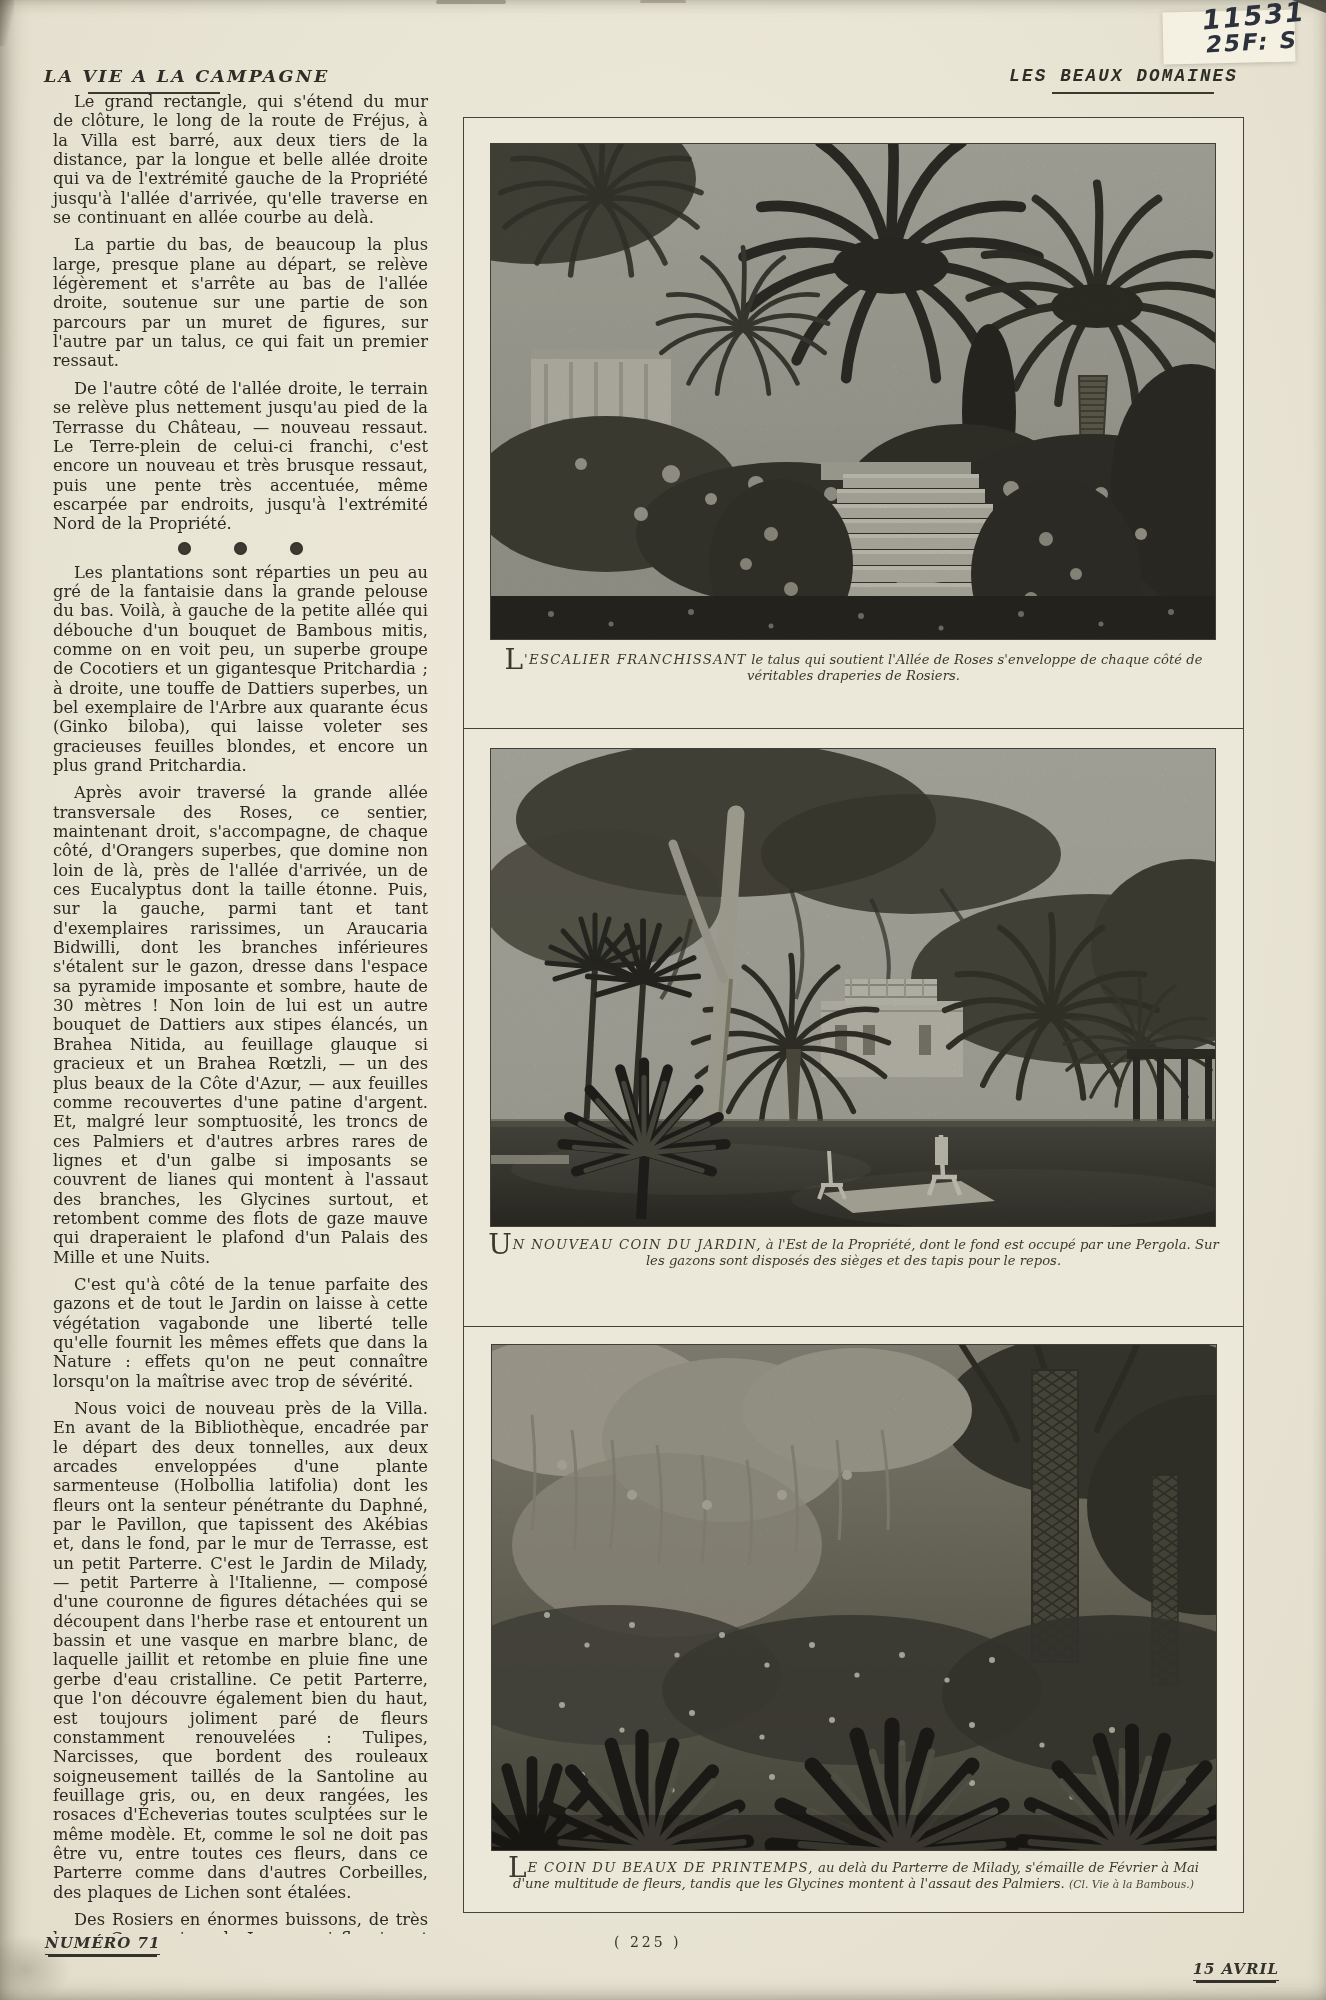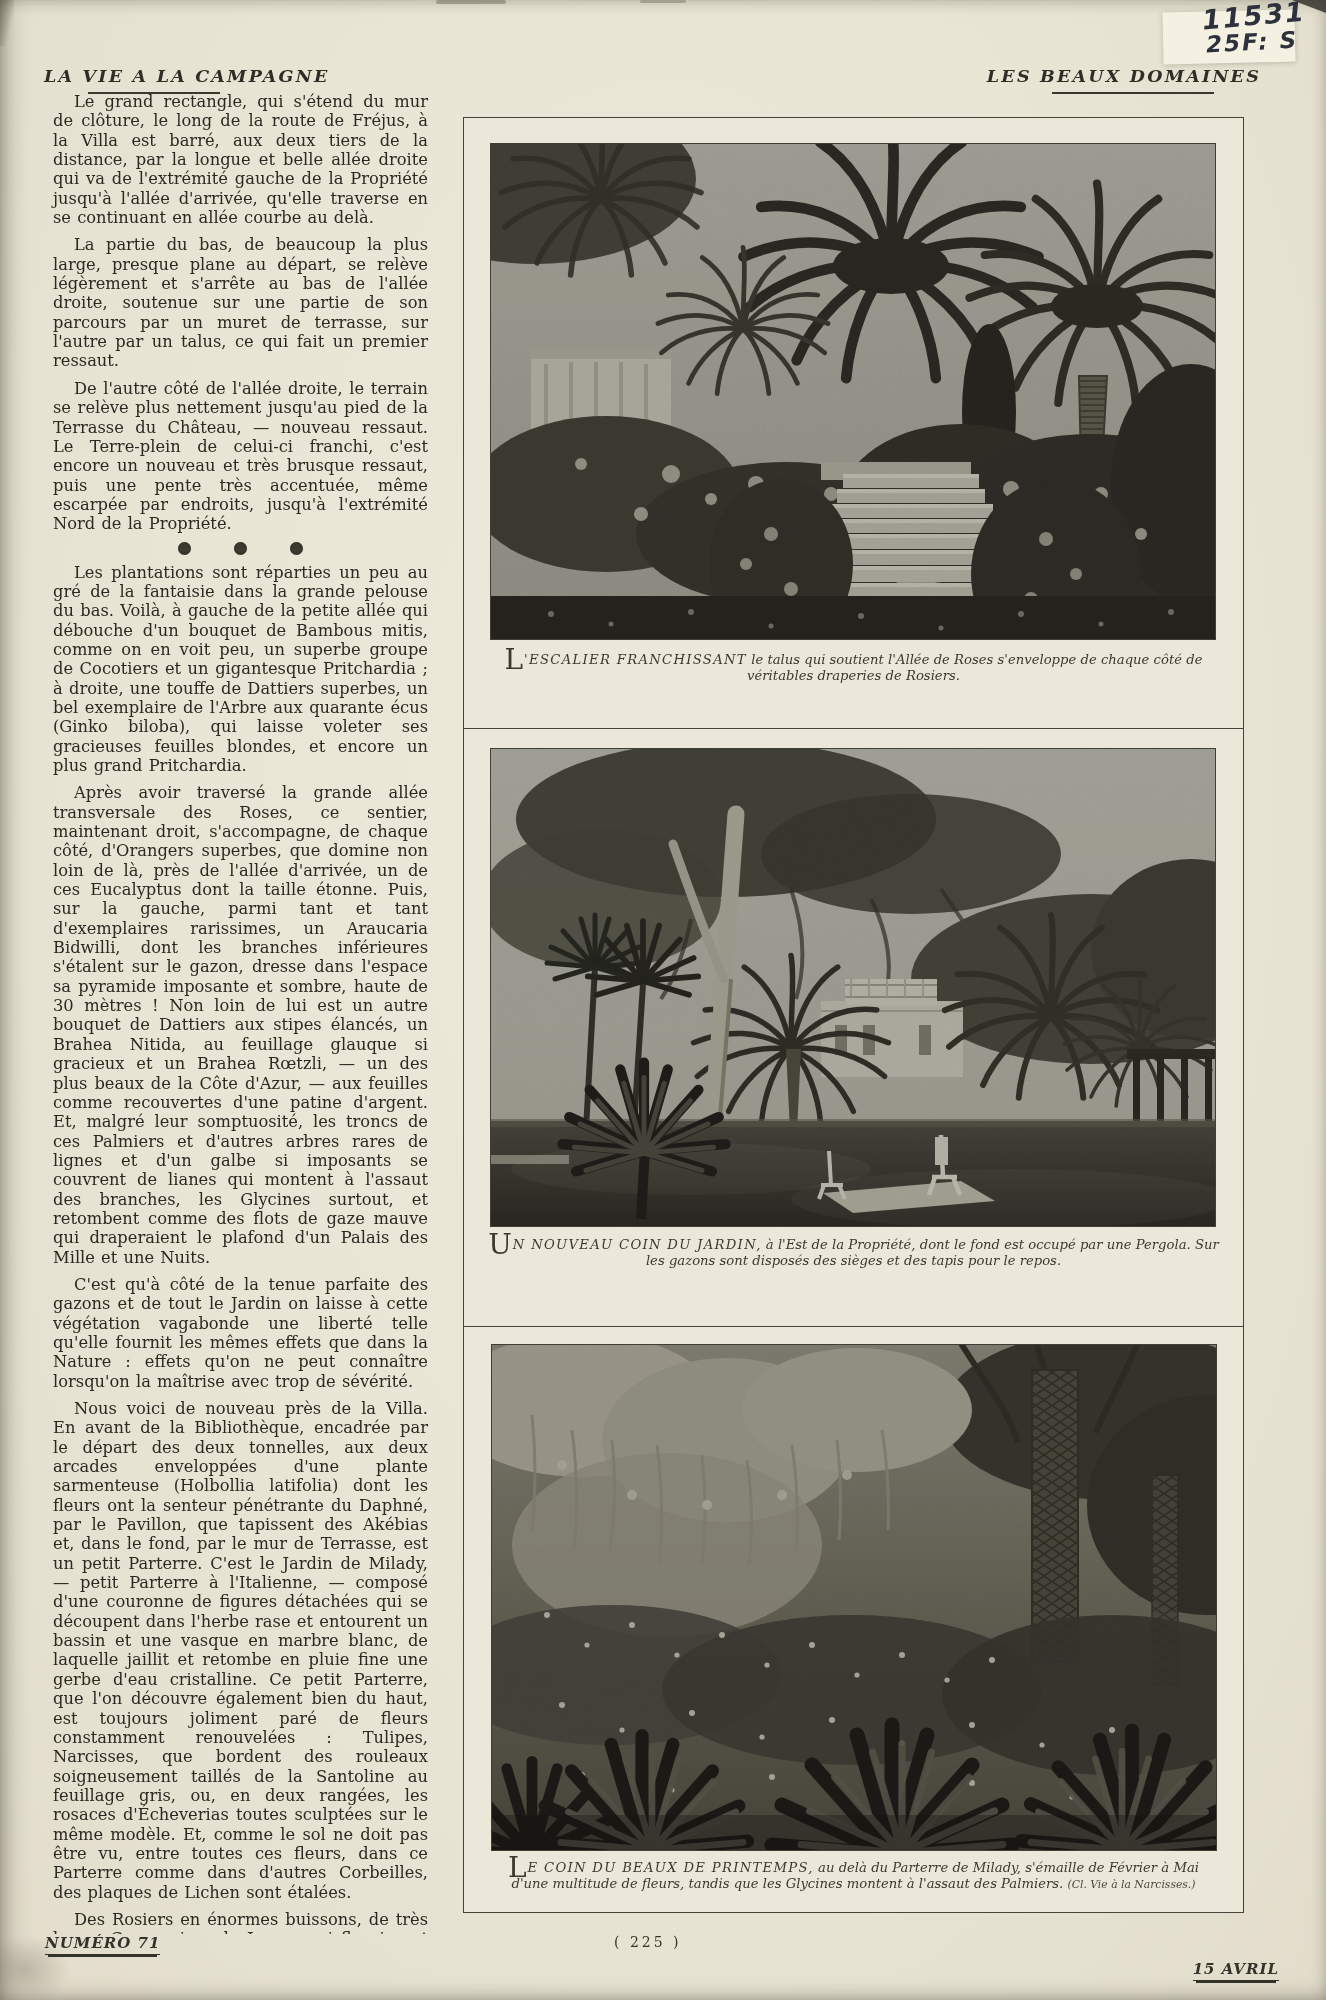--- a/index.html
+++ b/index.html
@@ -29,21 +29,21 @@
   #sticker{position:absolute;left:1163px;top:11px;width:132px;height:52px;background:#f4f1e3;
     transform:rotate(-1.2deg);box-shadow:0 1px 5px rgba(60,55,40,.25);}
   .hand{position:absolute;font-family:"DejaVu Sans","Liberation Sans",sans-serif;
     font-style:italic;color:#2c313c;letter-spacing:2px;}
   #hand1{left:1202px;top:0px;font-size:27px;transform:rotate(-5deg);font-weight:bold;}
   #hand2{left:1206px;top:29px;font-size:23px;transform:rotate(-3deg);font-weight:bold;}
   
   .running-head{position:absolute;top:66px;font-size:17.5px;font-weight:bold;font-style:italic;
     letter-spacing:2.2px;color:#2e2d26;white-space:nowrap;}
   #head-left{left:44px;}
-  #head-right{right:65px;}
+  #head-right{right:88px;font-family:Liberation Mono, monospace;}
   .head-rule{position:absolute;height:2px;background:#3a382f;top:92px;}
   #head-rule-left{left:88px;width:132px;}
   #head-rule-right{left:1052px;width:162px;}
   
   #column{position:absolute;left:45px;top:84px;width:391px;height:1850px;overflow:hidden;
     font-size:16.3px;line-height:19.35px;text-align:justify;color:#2b2a22;
     word-spacing:1px;}
   #column p{margin:8px;text-indent:21px;}
   #separator{display:flex;justify-content:center;gap:43px;margin:6px 0 5px 0;}
   .rosette{width:13px;height:13px;border-radius:50%;
@@ -140,21 +140,21 @@
   <div class="hand" id="hand1">11531</div>
   <div class="hand" id="hand2">25F: S</div>
 
   <div class="running-head" id="head-left">LA VIE A LA CAMPAGNE</div>
   <div class="running-head" id="head-right">LES BEAUX DOMAINES</div>
   <div class="head-rule" id="head-rule-left"></div>
   <div class="head-rule" id="head-rule-right"></div>
 
   <div id="column">
     <p>Le grand rectangle, qui s'étend du mur de clôture, le long de la route de Fréjus, à la Villa est barré, aux deux tiers de la distance, par la longue et belle allée droite qui va de l'extrémité gauche de la Propriété jusqu'à l'allée d'arrivée, qu'elle traverse en se continuant en allée courbe au delà.</p>
-    <p>La partie du bas, de beaucoup la plus large, presque plane au départ, se relève légèrement et s'arrête au bas de l'allée droite, soutenue sur une partie de son parcours par un muret de terrasse, sur l'autre par un talus, ce qui fait un premier ressaut.</p>
+    <p>La partie du bas, de beaucoup la plus large, presque plane au départ, se relève légèrement et s'arrête au bas de l'allée droite, soutenue sur une partie de son parcours par un muret de figures, sur l'autre par un talus, ce qui fait un premier ressaut.</p>
     <p>De l'autre côté de l'allée droite, le terrain se relève plus nettement jusqu'au pied de la Terrasse du Château, — nouveau ressaut. Le Terre-plein de celui-ci franchi, c'est encore un nouveau et très brusque ressaut, puis une pente très accentuée, même escarpée par endroits, jusqu'à l'extrémité Nord de la Propriété.</p>
     <div id="separator">
       <span class="rosette"></span>
       <span class="rosette"></span>
       <span class="rosette"></span>
     </div>
     <p>Les plantations sont réparties un peu au gré de la fantaisie dans la grande pelouse du bas. Voilà, à gauche de la petite allée qui débouche d'un bouquet de Bambous mitis, comme on en voit peu, un superbe groupe de Cocotiers et un gigantesque Pritchardia ; à droite, une touffe de Dattiers superbes, un bel exemplaire de l'Arbre aux quarante écus (Ginko biloba), qui laisse voleter ses gracieuses feuilles blondes, et encore un plus grand Pritchardia.</p>
     <p>Après avoir traversé la grande allée transversale des Roses, ce sentier, maintenant droit, s'accompagne, de chaque côté, d'Orangers superbes, que domine non loin de là, près de l'allée d'arrivée, un de ces Eucalyptus dont la taille étonne. Puis, sur la gauche, parmi tant et tant d'exemplaires rarissimes, un Araucaria Bidwilli, dont les branches inférieures s'étalent sur le gazon, dresse dans l'espace sa pyramide imposante et sombre, haute de 30 mètres ! Non loin de lui est un autre bouquet de Dattiers aux stipes élancés, un Brahea Nitida, au feuillage glauque si gracieux et un Brahea Rœtzli, — un des plus beaux de la Côte d'Azur, — aux feuilles comme recouvertes d'une patine d'argent. Et, malgré leur somptuosité, les troncs de ces Palmiers et d'autres arbres rares de lignes et d'un galbe si imposants se couvrent de lianes qui montent à l'assaut des branches, les Glycines surtout, et retombent comme des flots de gaze mauve qui draperaient le plafond d'un Palais des Mille et une Nuits.</p>
     <p>C'est qu'à côté de la tenue parfaite des gazons et de tout le Jardin on laisse à cette végétation vagabonde une liberté telle qu'elle fournit les mêmes effets que dans la Nature : effets qu'on ne peut connaître lorsqu'on la maîtrise avec trop de sévérité.</p>
     <p>Nous voici de nouveau près de la Villa. En avant de la Bibliothèque, encadrée par le départ des deux tonnelles, aux deux arcades enveloppées d'une plante sarmenteuse (Holbollia latifolia) dont les fleurs ont la senteur pénétrante du Daphné, par le Pavillon, que tapissent des Akébias et, dans le fond, par le mur de Terrasse, est un petit Parterre. C'est le Jardin de Milady, — petit Parterre à l'Italienne, — composé d'une couronne de figures détachées qui se découpent dans l'herbe rase et entourent un bassin et une vasque en marbre blanc, de laquelle jaillit et retombe en pluie fine une gerbe d'eau cristalline. Ce petit Parterre, que l'on découvre également bien du haut, est toujours joliment paré de fleurs constamment renouvelées : Tulipes, Narcisses, que bordent des rouleaux soigneusement taillés de la Santoline au feuillage gris, ou, en deux rangées, les rosaces d'Écheverias toutes sculptées sur le même modèle. Et, comme le sol ne doit pas être vu, entre toutes ces fleurs, dans ce Parterre comme dans d'autres Corbeilles, des plaques de Lichen sont étalées.</p>
@@ -496,21 +496,21 @@
               <use href="#spike"></use>
             </g>
         </g>
         <rect y="470" width="724" height="35" fill="#191813" opacity=".35"></rect>
         <rect width="724" height="505" filter="url(#grain)" opacity=".24"></rect>
       </svg>
     </div>
     <div class="caption">
       <span class="cap-initial">L</span><span class="cap-lead">E COIN DU BEAUX DE PRINTEMPS,</span>
       <span class="cap-body">au delà du Parterre de Milady, s'émaille de Février à Mai d'une multitude de fleurs, tandis que les Glycines montent à l'assaut des Palmiers.</span>
-      <span class="cap-credit">(Cl. Vie à la Narcisses.)</span>
+      <span class="cap-credit">(Cl. Vie à la Bambous.)</span>
     </div>
   </div>
 
   <div class="footer-item" id="footer-left"><span class="dbl-underline">NUMÉRO 71</span></div>
   <div class="footer-item" id="footer-center">( 225 )</div>
   <div class="footer-item" id="footer-right"><span class="dbl-underline">15 AVRIL</span></div>
 
 </div>
 
 </body></html>

